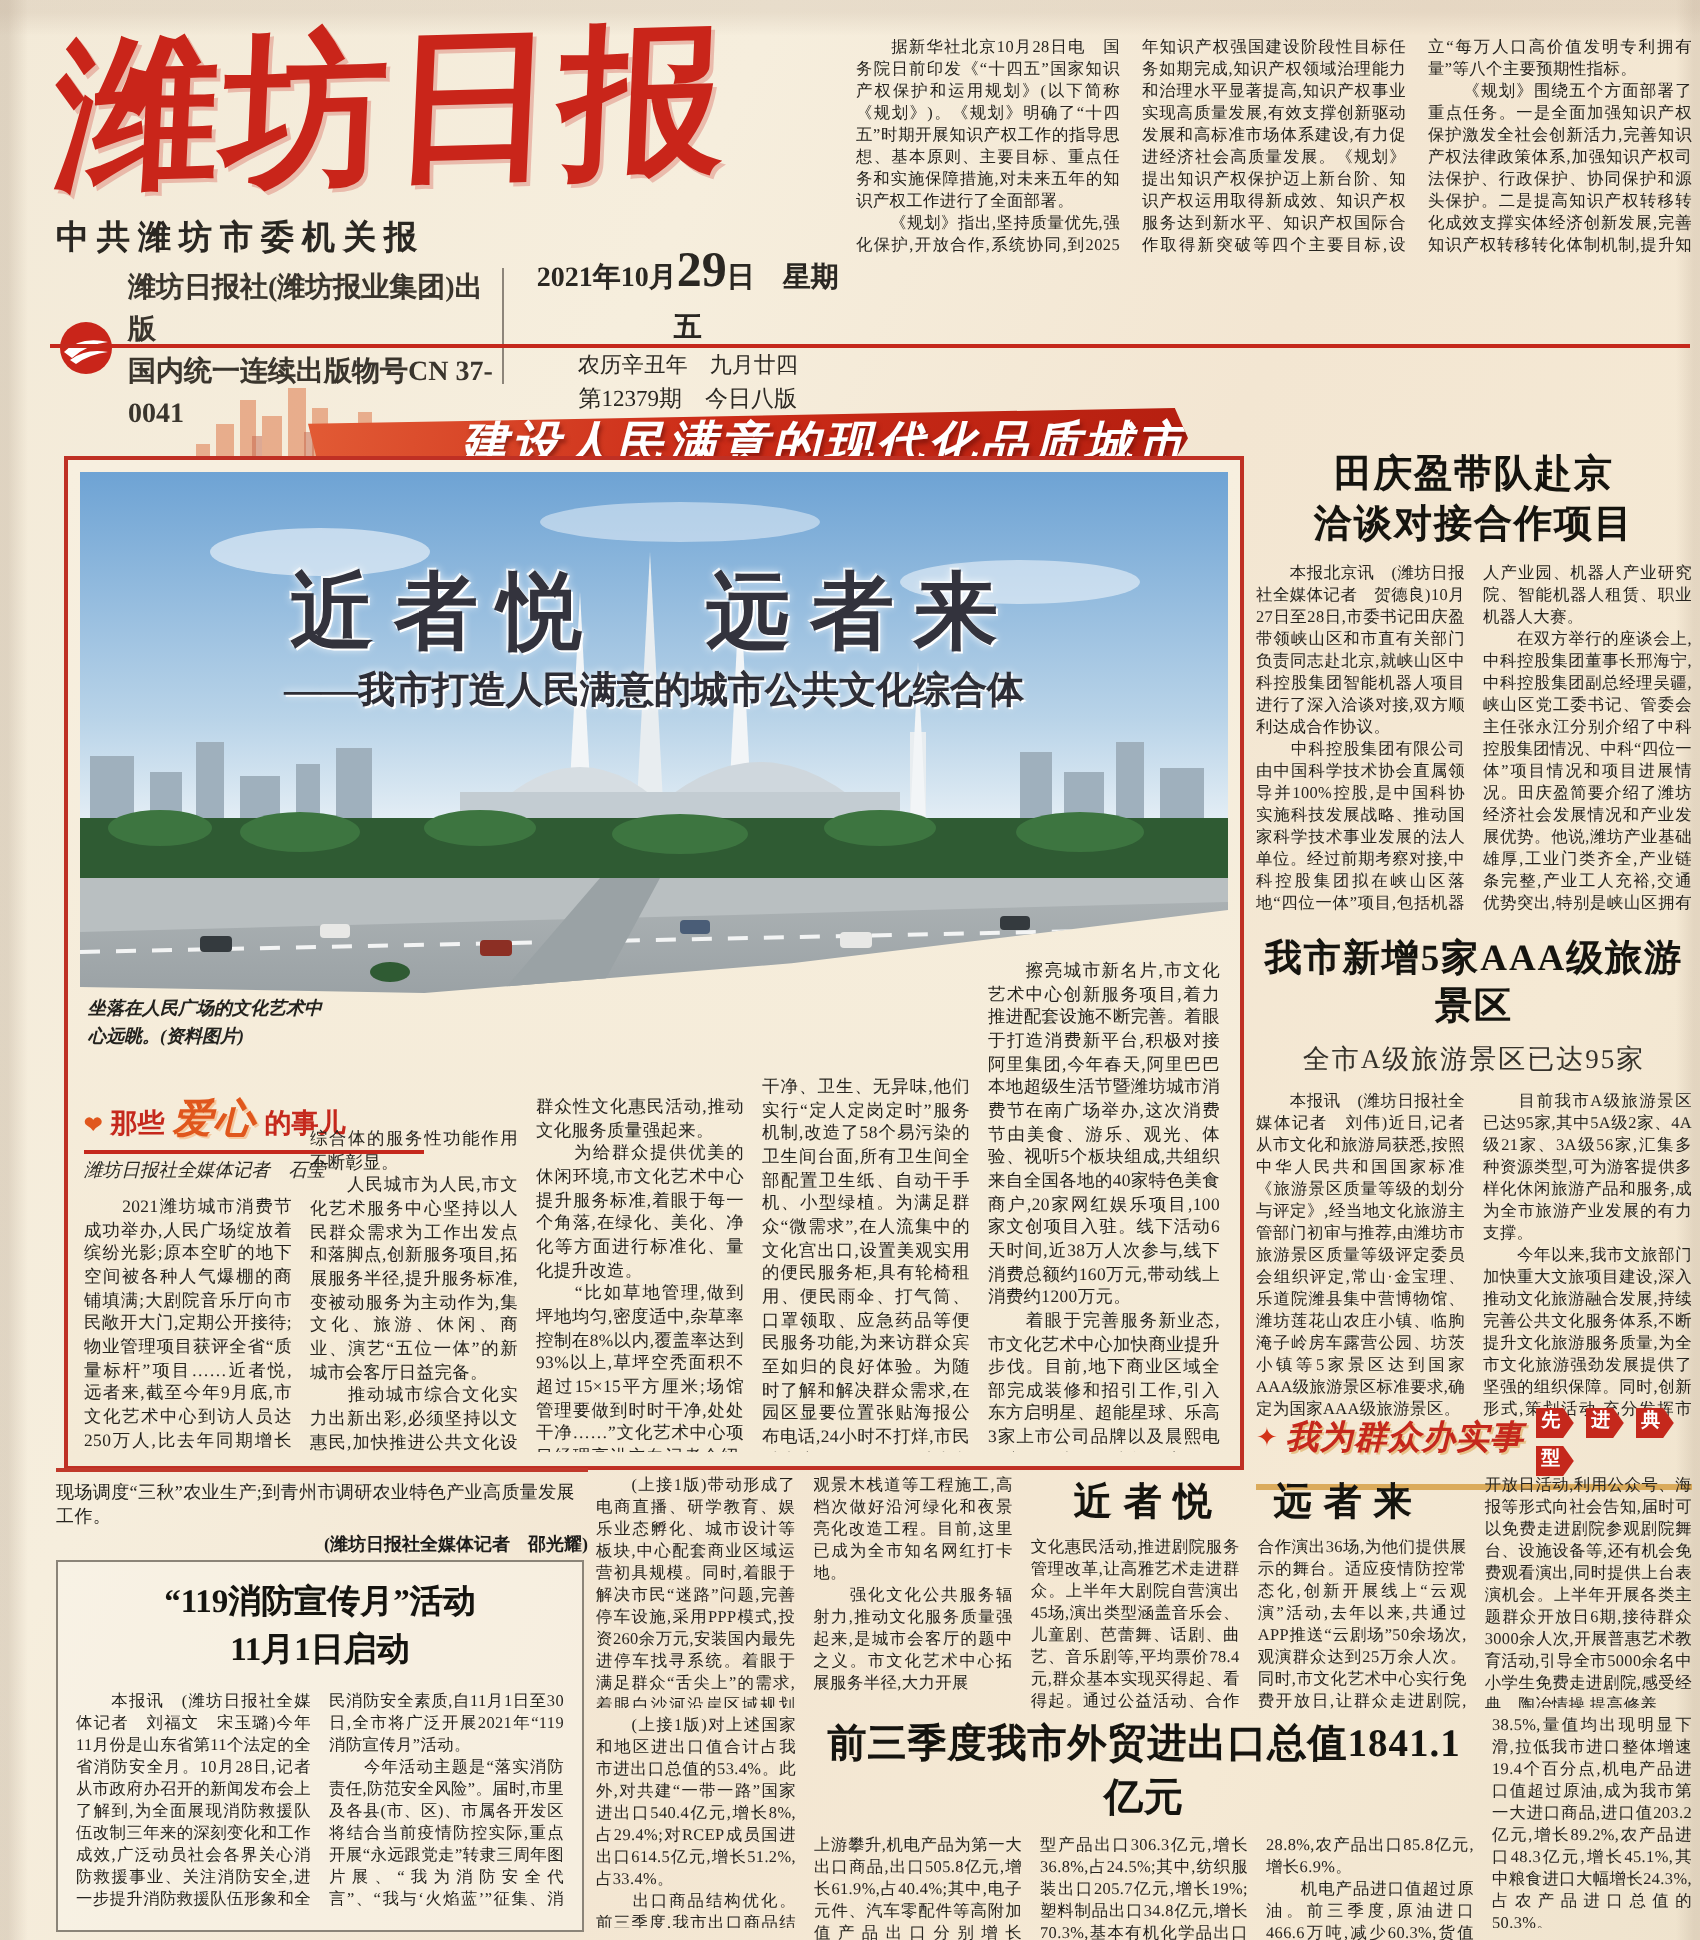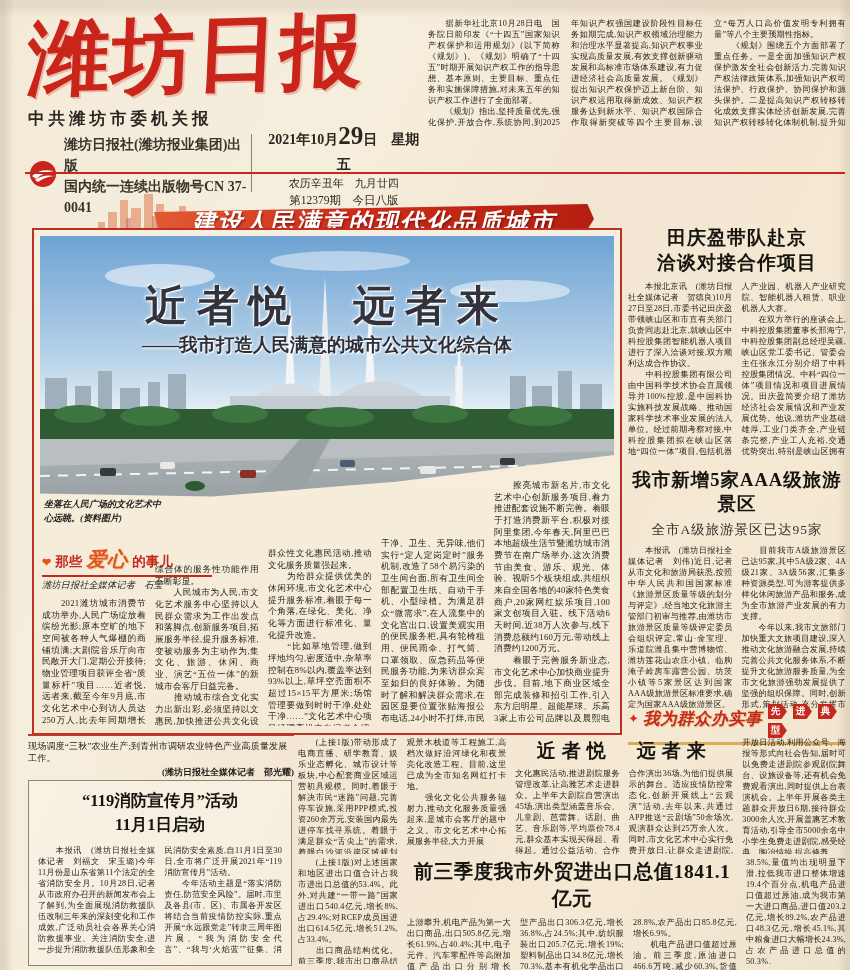--- a/index.html
+++ b/index.html
@@ -30,21 +30,21 @@
 
   
   .top-headline{font-size:19.5px;font-weight:bold;letter-spacing:.5px;color:#15140f;}
   .top-body{margin-top:9px;column-count:3;column-gap:11px;height:120px;font-size:8.2px;}
   .redrule{background:#c5281c;height:2px;}
 
   
   .ribbon{position:absolute;left:58px;top:12px;width:440px;height:36px;
     background:linear-gradient(100deg,#e25b35 0%,#cc2c18 45%,#b51f10 100%);
     clip-path:polygon(0 22%,98.5% 0,100% 42%,97% 100%,1.5% 95%);
-    display:flex;align-items:center;justify-content:center;text-decoration:underline;}
+    display:flex;align-items:center;justify-content:flex-end;text-decoration:underline;}
   .ribbon span{color:#fff;font-weight:bold;font-style:italic;font-size:24px;
     letter-spacing:2px;text-shadow:1px 2px 2px rgba(90,10,5,.55);}
   .skyline{position:absolute;left:0;top:-6px;opacity:.75;}
 
   
   .featurebox{left:32px;top:228px;width:590px;height:507px;border:2px solid #bf3024;
     background:linear-gradient(180deg,#f7efdf,#f4ead6);box-sizing:border-box;}
   .photo{position:absolute;left:6px;top:6px;width:574px;height:296px;
     clip-path:polygon(0 0,100% 0,100% 74%,62% 83%,30% 88%,0 87%);}
   .ftitle{position:absolute;left:0;top:48px;width:100%;text-align:center;

